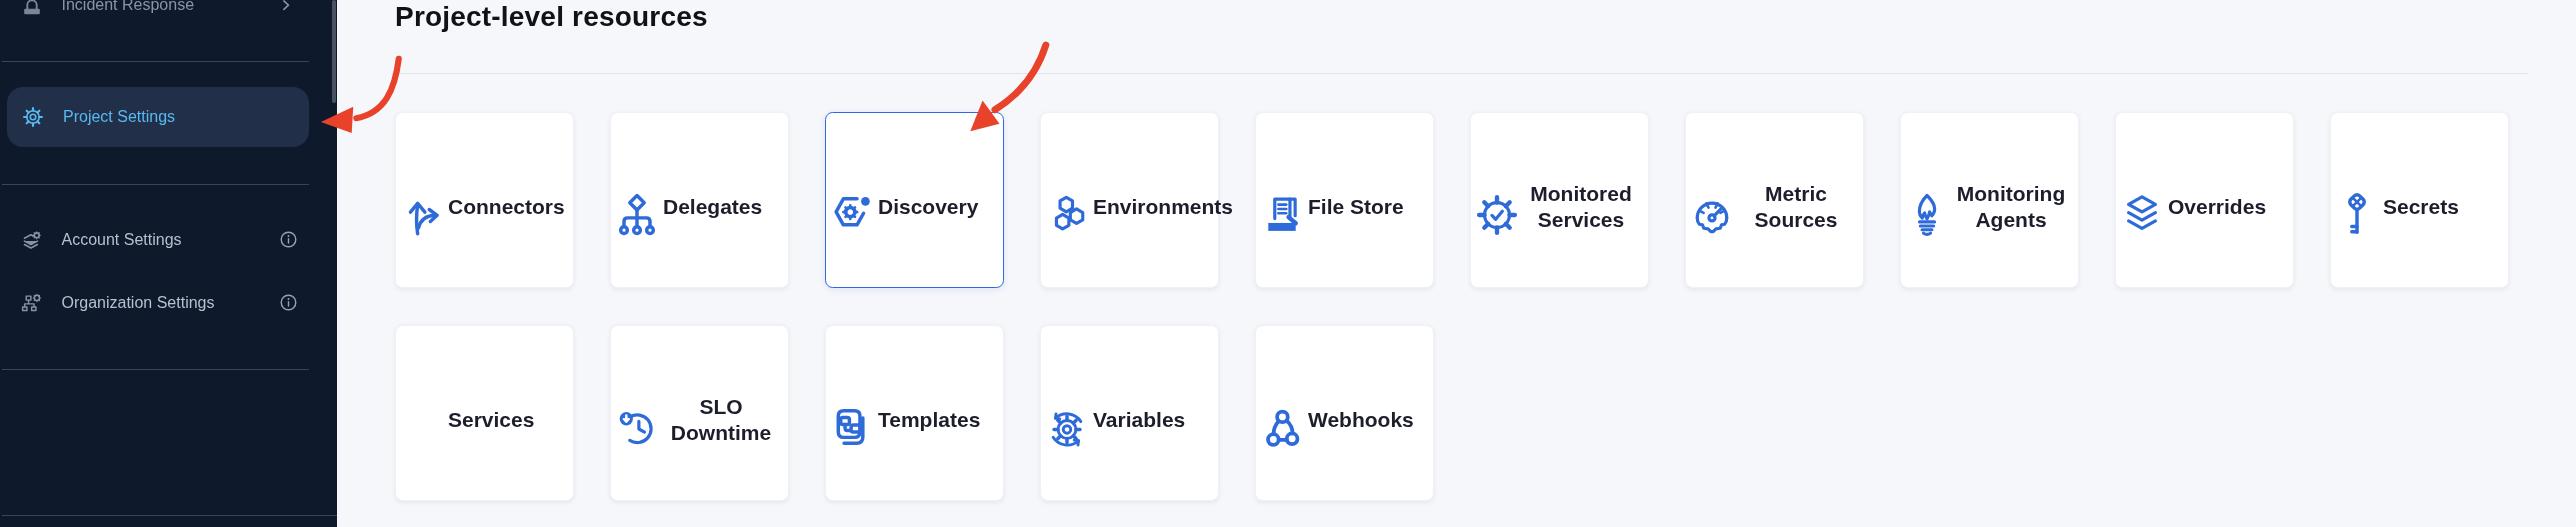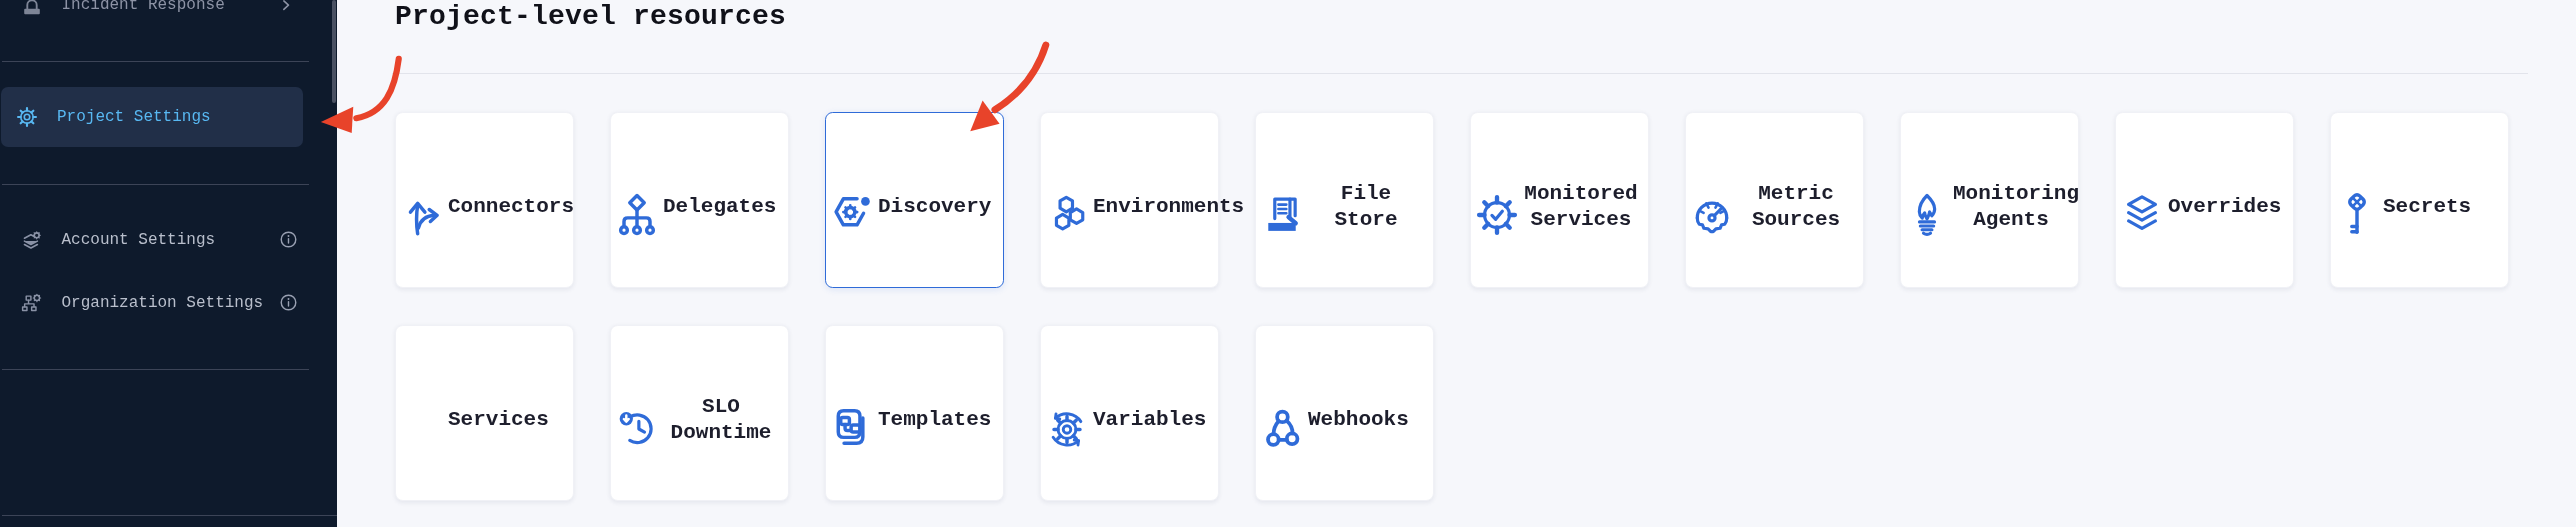--- a/index.html
+++ b/index.html
@@ -1,28 +1,28 @@
 <!DOCTYPE html>
 <html style="font-size:12.3px"><head>
 <meta charset="utf-8">
 <style>
   * { margin:0; padding:0; box-sizing:border-box; }
   html,body { background:#ffffff; }
   body { font-family:"Liberation Sans","DejaVu Sans",sans-serif; }
-  .app { position:relative; width:2576px; height:528px; overflow:hidden; background:#f6f7fb;font-family:Liberation Mono, monospace; }
+  .app { position:relative; width:2576px; height:528px; overflow:hidden; background:#f6f7fb; }
 
   
   .sidebar { position:absolute; left:0; top:0; width:337px; height:528px; background:#0e1a2c; overflow:hidden; }
   .nav-item { position:absolute; left:0; width:337px; display:flex; align-items:center; color:#b9bfcc; font-size:16px; }
   .nav-item .nav-icon { width:26px; height:26px; margin-left:18.5px; margin-right:17px; flex:none; color:#8a92a6; }
   .nav-item .nav-label { white-space:nowrap; }
   .nav-item-incident { top:-12.3px; height:34px; color:#8d93a5; }
   .nav-item-incident .nav-icon { color:#7e8597; }
   .nav-chevron { margin-left:auto; margin-right:45px; width:12.3px; height:12.3px; color:#8d93a5; flex:none; }
-  .nav-item-selected { left:1px; width:302px; top:87px; height:60px; background:#212f48; border-radius:7px; color:#58b8f2; }
+  .nav-item-selected { left:7px; width:302px; top:87px; height:60px; background:#212f48; border-radius:16px; color:#58b8f2; }
   .nav-item-selected .nav-icon { color:#58b8f2; margin-left:13px; }
   .nav-item-account { top:218px; height:43px;align-items:center; }
   .nav-item-org { top:281px; height:43px; }
   .nav-item-unified { top:404px; height:43px; }
   .info-icon { margin-left:auto; margin-right:39px; width:19px; height:19px; color:#99a0b2; flex:none; }
   .side-divider { position:absolute; left:1.5px; width:307px; height:0.8px; background:#3c4457; }
   .divider-1 { top:61px; } .divider-2 { top:184px; } .divider-3 { top:369px; } .divider-4 { top:515px; width:335px; }
   .side-scroll-thumb { position:absolute; right:0.8px; top:0; width:3.9px; height:103px; background:#4a5162; border-radius:2.3px; }
 
   

